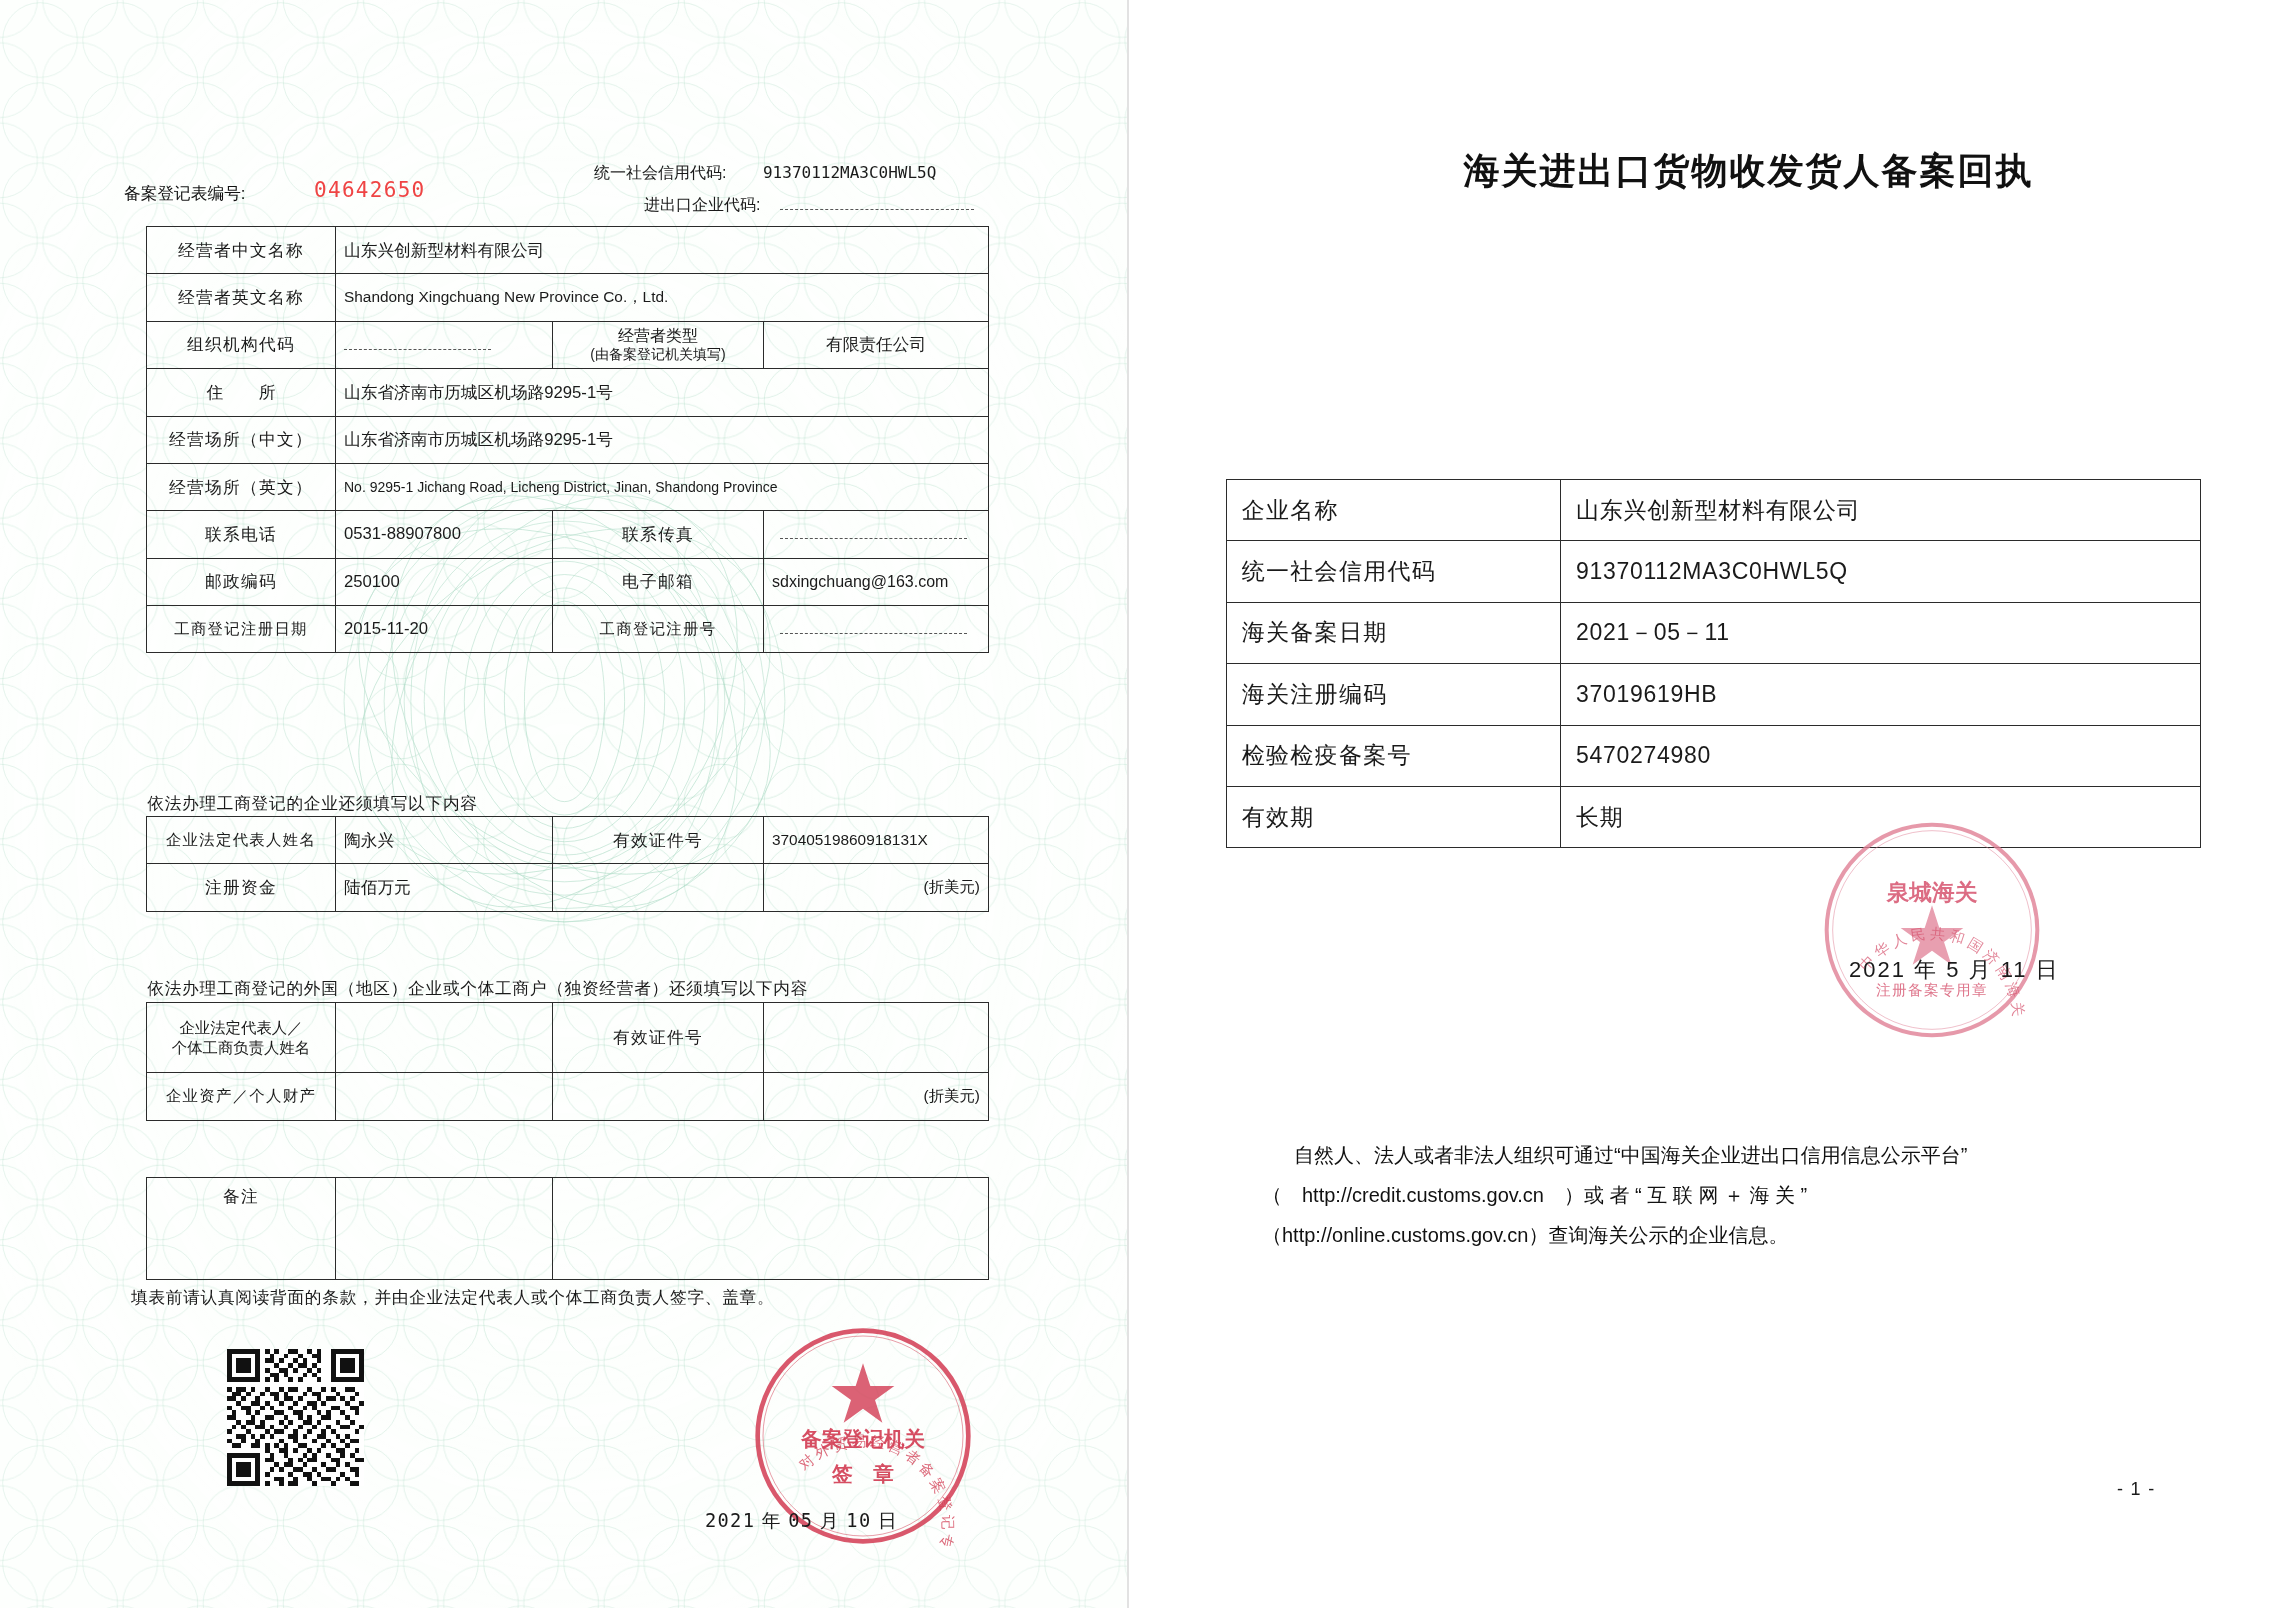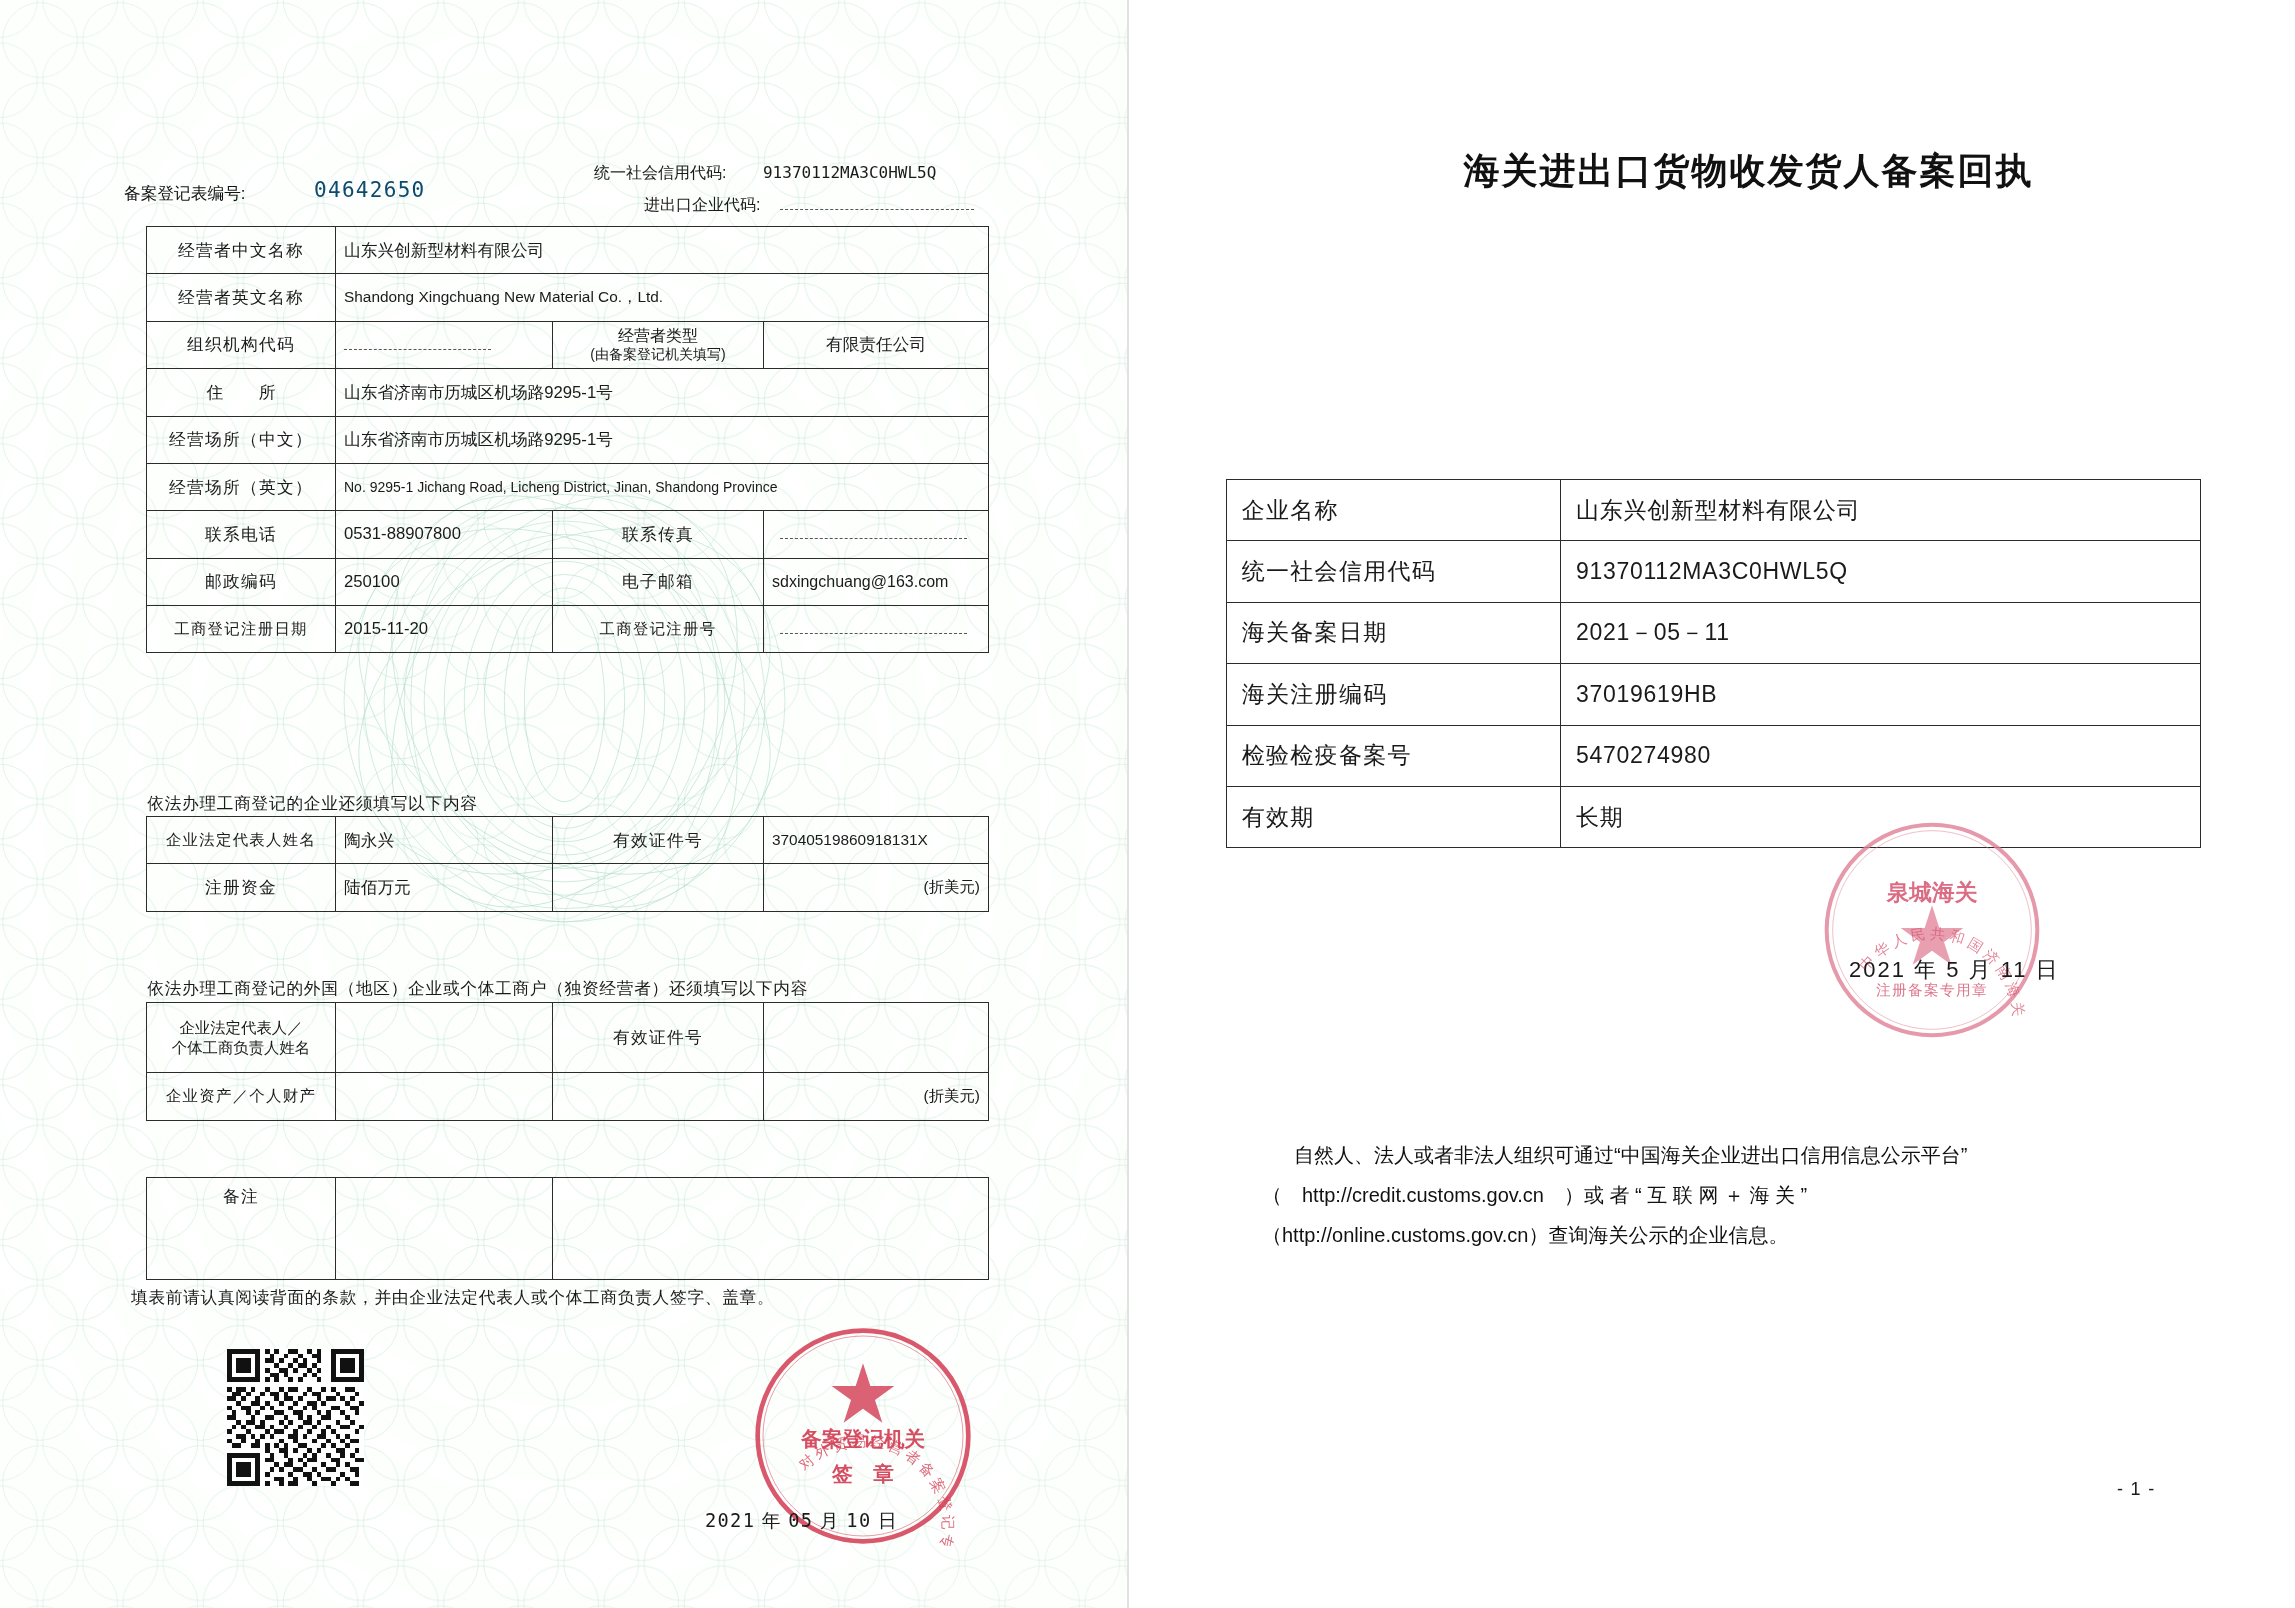--- a/index.html
+++ b/index.html
@@ -75,21 +75,21 @@
     color: #111;
     white-space: nowrap;
   }
   .reg-no-value {
     position: absolute;
     left: 314px;
     top: 178px;
     font-family: "DejaVu Sans Mono", monospace;
     font-size: 21px;
     letter-spacing: 1.3px;
-    color: #0c4a6e;
+    color: #ef4444;
   }
   .credit-line {
     position: absolute;
     left: 594px;
     top: 163px;
     font-size: 16px;
     white-space: nowrap;
   }
   .credit-line .val {
     display: inline-block;
@@ -389,21 +389,21 @@
     </div>
 
     <table class="tbl">
       <tbody>
           <tr>
         <td class="lbl" style="width:172px">经营者中文名称</td>
         <td class="val" colspan="3">山东兴创新型材料有限公司</td>
       </tr>
       <tr>
         <td class="lbl">经营者英文名称</td>
-        <td class="val-en" colspan="3">Shandong Xingchuang New Material Co.，Ltd.</td>
+        <td class="val-en" colspan="3">Shandong Xingchuang New Province Co.，Ltd.</td>
       </tr>
       <tr>
         <td class="lbl">组织机构代码</td>
         <td style="width:200px"><span class="dashline"></span></td>
         <td class="two-line" style="width:194px">
           <div>经营者类型</div>
           <div style="font-size:14px">(由备案登记机关填写)</div>
         </td>
         <td class="ctr">有限责任公司</td>
       </tr>

